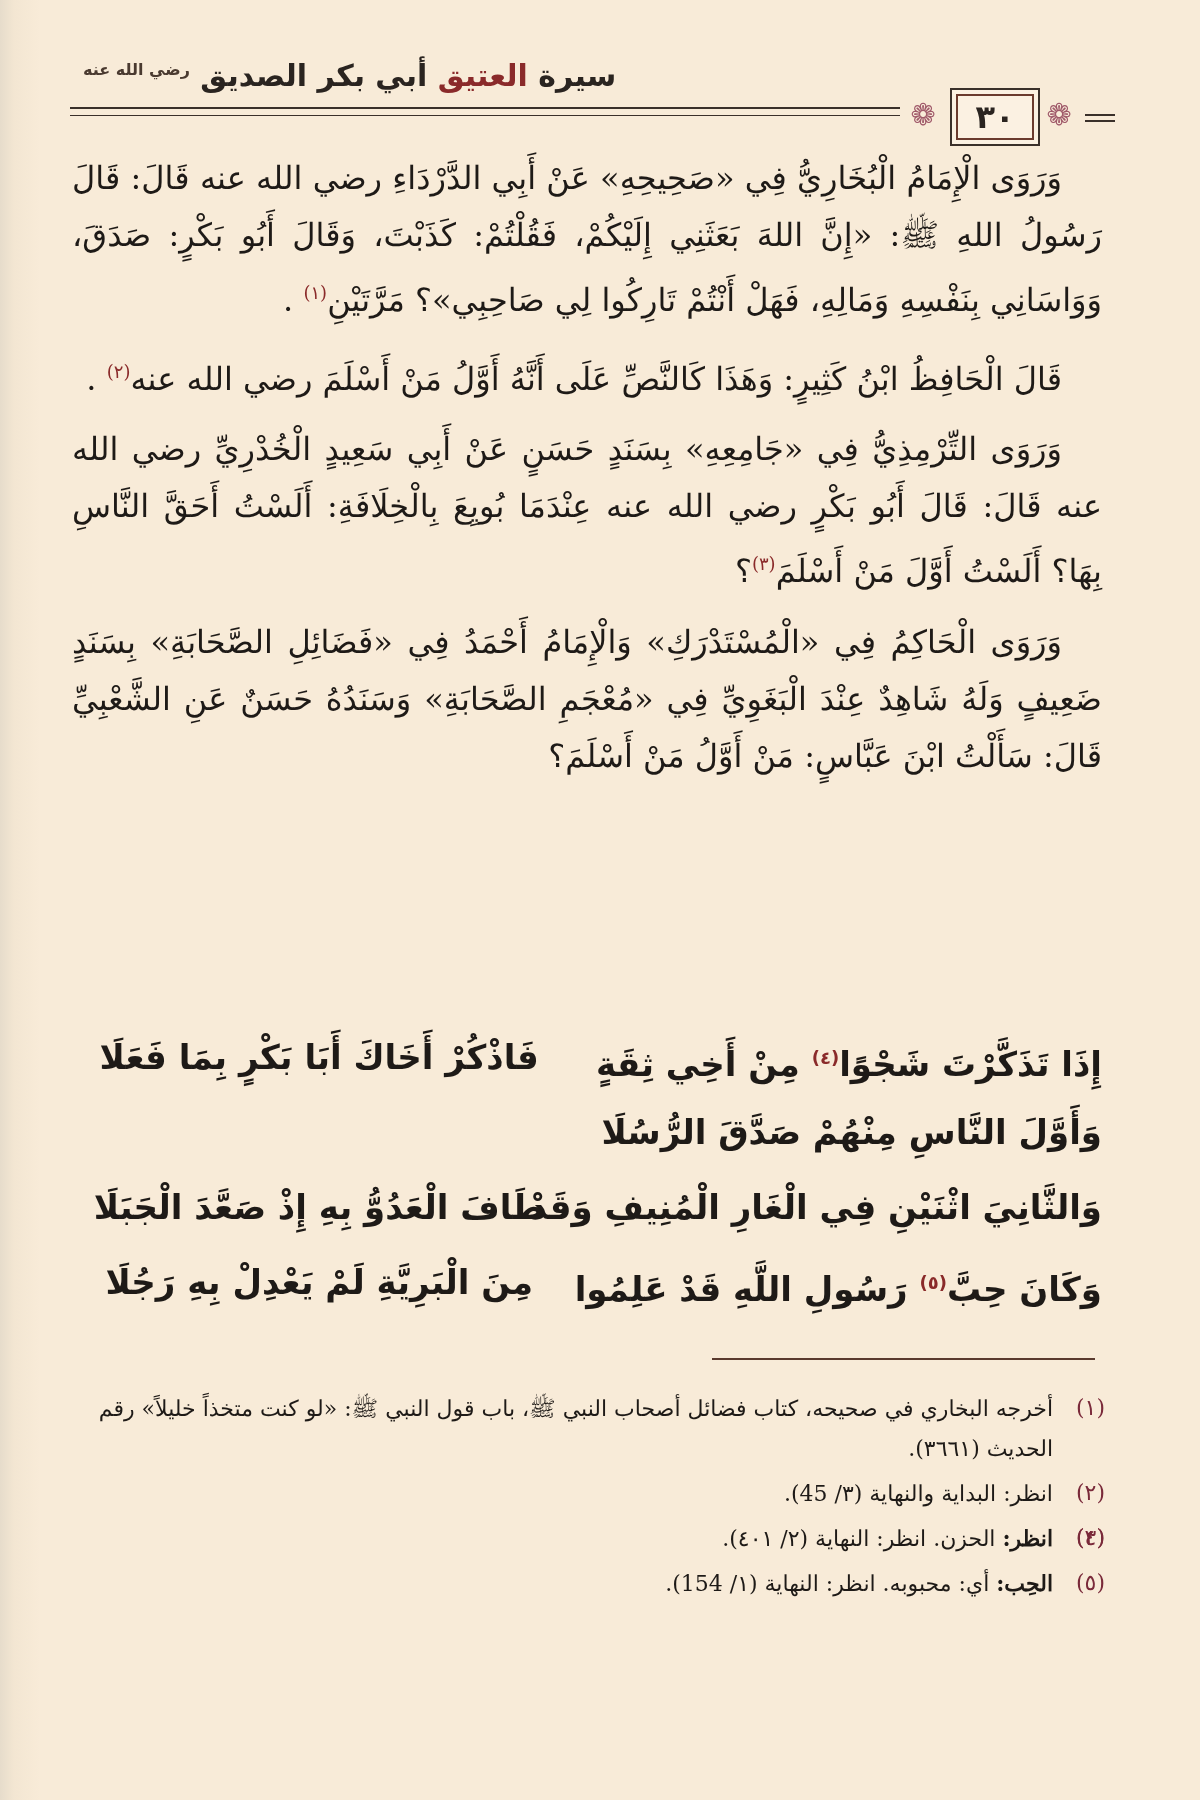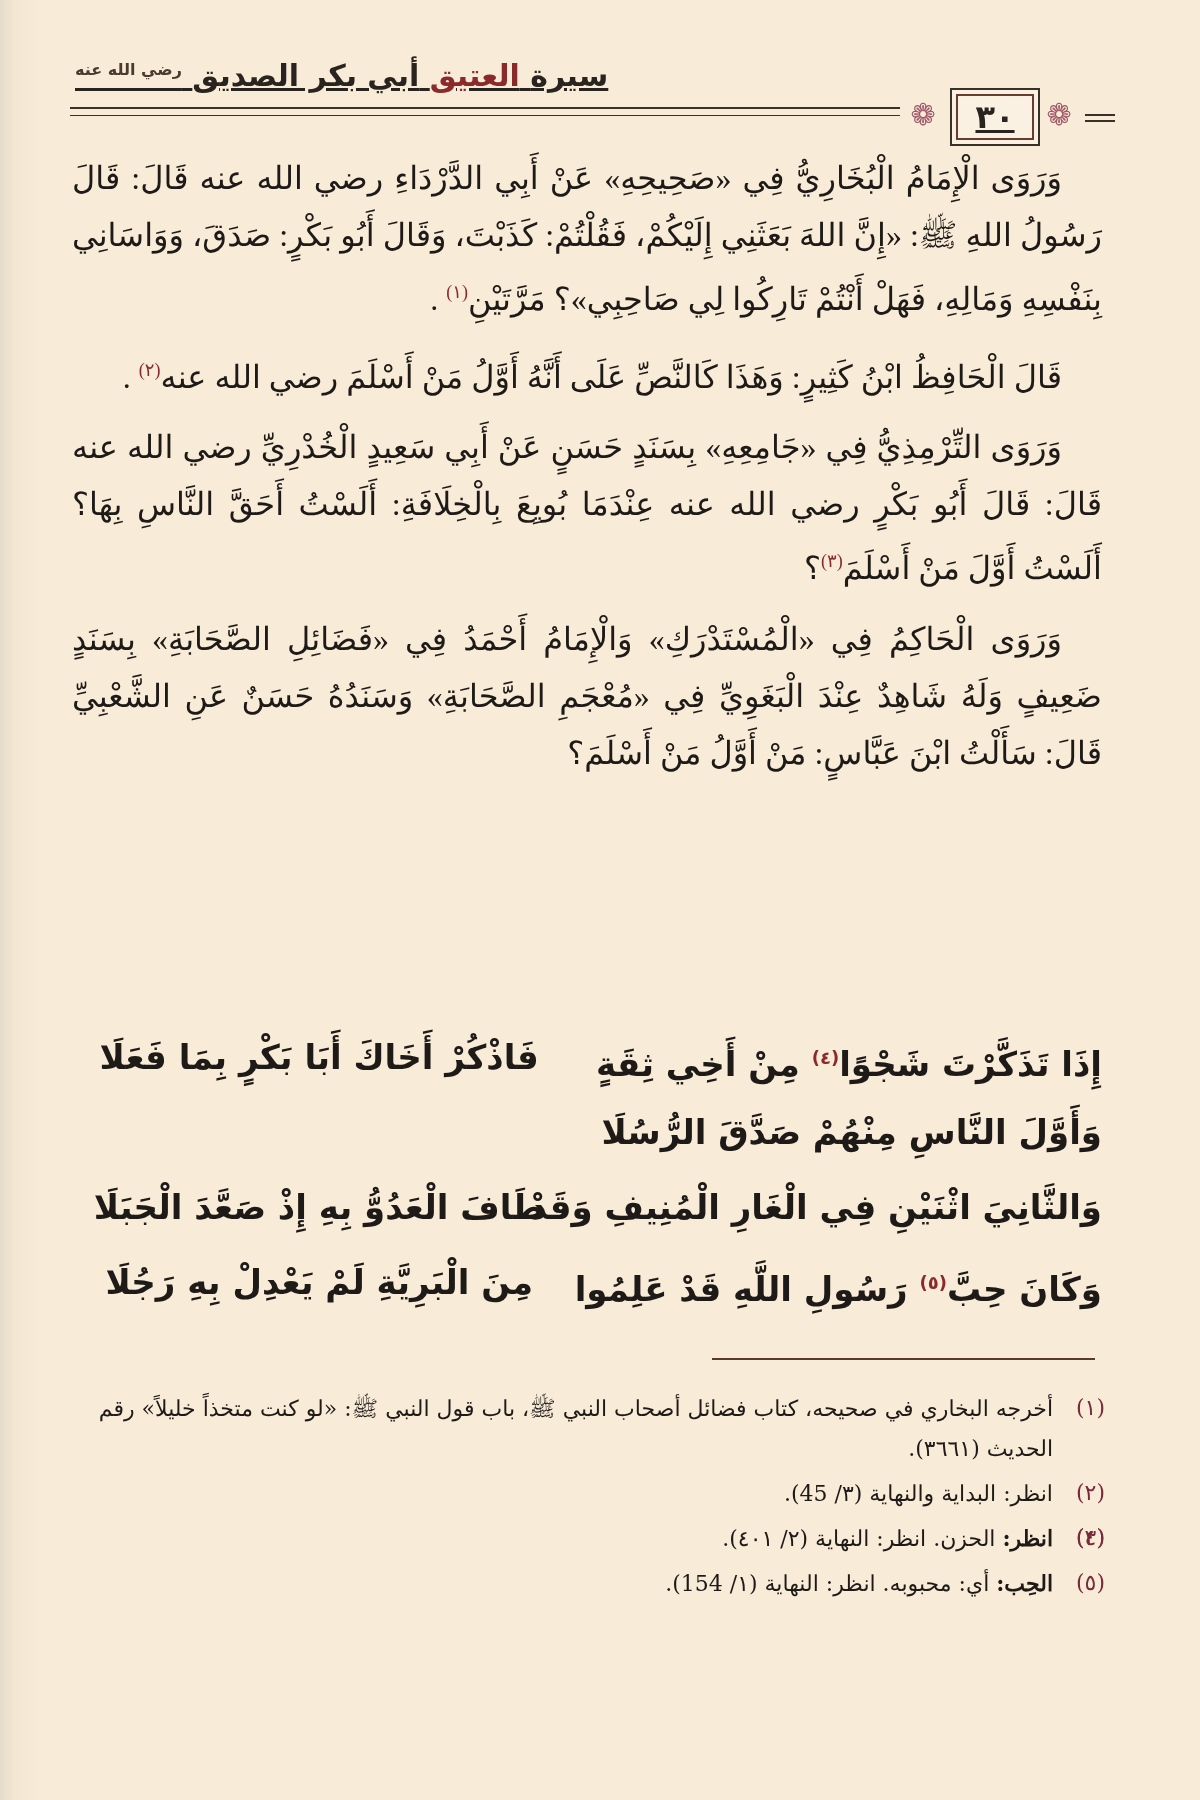--- a/index.html
+++ b/index.html
@@ -8,61 +8,61 @@
     background: #f7ead7;
     background-image: linear-gradient(90deg, #e6dccb 0px, #f3e6d2 14px, #f8ebd8 40px, #f8ebd8 100%);
     font-family: "DejaVu Serif", serif;
     color: #1e1a17;
     position: relative;
   }
   .page { position: absolute; inset: 0; direction: rtl; }
 
   
   .running-title {
-    position: absolute; left: 75px; top: 58px;
+    position: absolute; left: 83px; top: 58px;
     font-family: "DejaVu Sans", sans-serif; font-weight: bold;
-    font-size: 30px; direction: rtl; white-space: nowrap; color: #2a2420; text-decoration: underline;
+    font-size: 30px; direction: rtl; white-space: nowrap; color: #2a2420;
   }
   .running-title .accent { color: #8a2a2a; }
   .running-title .honorific { font-size: 16px; color: #4a3a30; vertical-align: super; }
   .header-rule {
     position: absolute; left: 70px; top: 107px; width: 830px; height: 6px;
     border-top: 2px solid #3a302a; border-bottom: 1px solid #3a302a;
   }
   .page-number-box {
     position: absolute; left: 950px; top: 88px; width: 86px; height: 54px;
     border: 2px solid #3a302a; background: #fbf1e2;
     display: flex; align-items: center; justify-content: center;
   }
   .page-number-inner {
     position: absolute; inset: 4px; border: 2px solid #6b3b2e;
   }
   .page-number {
     position: relative; font-family: "DejaVu Sans", sans-serif; font-weight: bold;
-    font-size: 32px; color: #2a2420; text-decoration: underline;
+    font-size: 32px; color: #2a2420;
   }
   .ornament {
     position: absolute; top: 92px; width: 42px; height: 46px;
     font-size: 30px; line-height: 46px; text-align: center; color: #a05a6a;
   }
   .ornament.left { left: 902px; }
   .ornament.right { left: 1038px; }
   .end-rule {
     position: absolute; left: 1085px; top: 114px; width: 30px; height: 4px;
     border-top: 2px solid #3a302a; border-bottom: 2px solid #3a302a;
   }
 
   
   .body-text {
     position: absolute; left: 72px; width: 1030px;
     direction: rtl; text-align: justify;
     font-family: "DejaVu Serif", serif; font-size: 32px; line-height: 57px;
     color: #1e1a17;
   }
-  .para { margin: 0 0 14px 0; text-indent: 40px; font-family: Liberation Serif, serif; }
+  .para { margin: 0 0 14px 0; text-indent: 40px; }
   .fn-ref { font-size: 18px; vertical-align: super; color: #8a2a2a; }
 
   
   .poem { position: absolute; left: 72px; top: 1020px; width: 1030px; direction: rtl; }
   .verse {
     display: flex; justify-content: space-between; height: 75px;
     font-family: "DejaVu Sans", sans-serif; font-weight: bold; font-size: 34px;
     line-height: 75px; color: #1e1a17;
   }
   .hemi { width: 48%; white-space: nowrap; }

